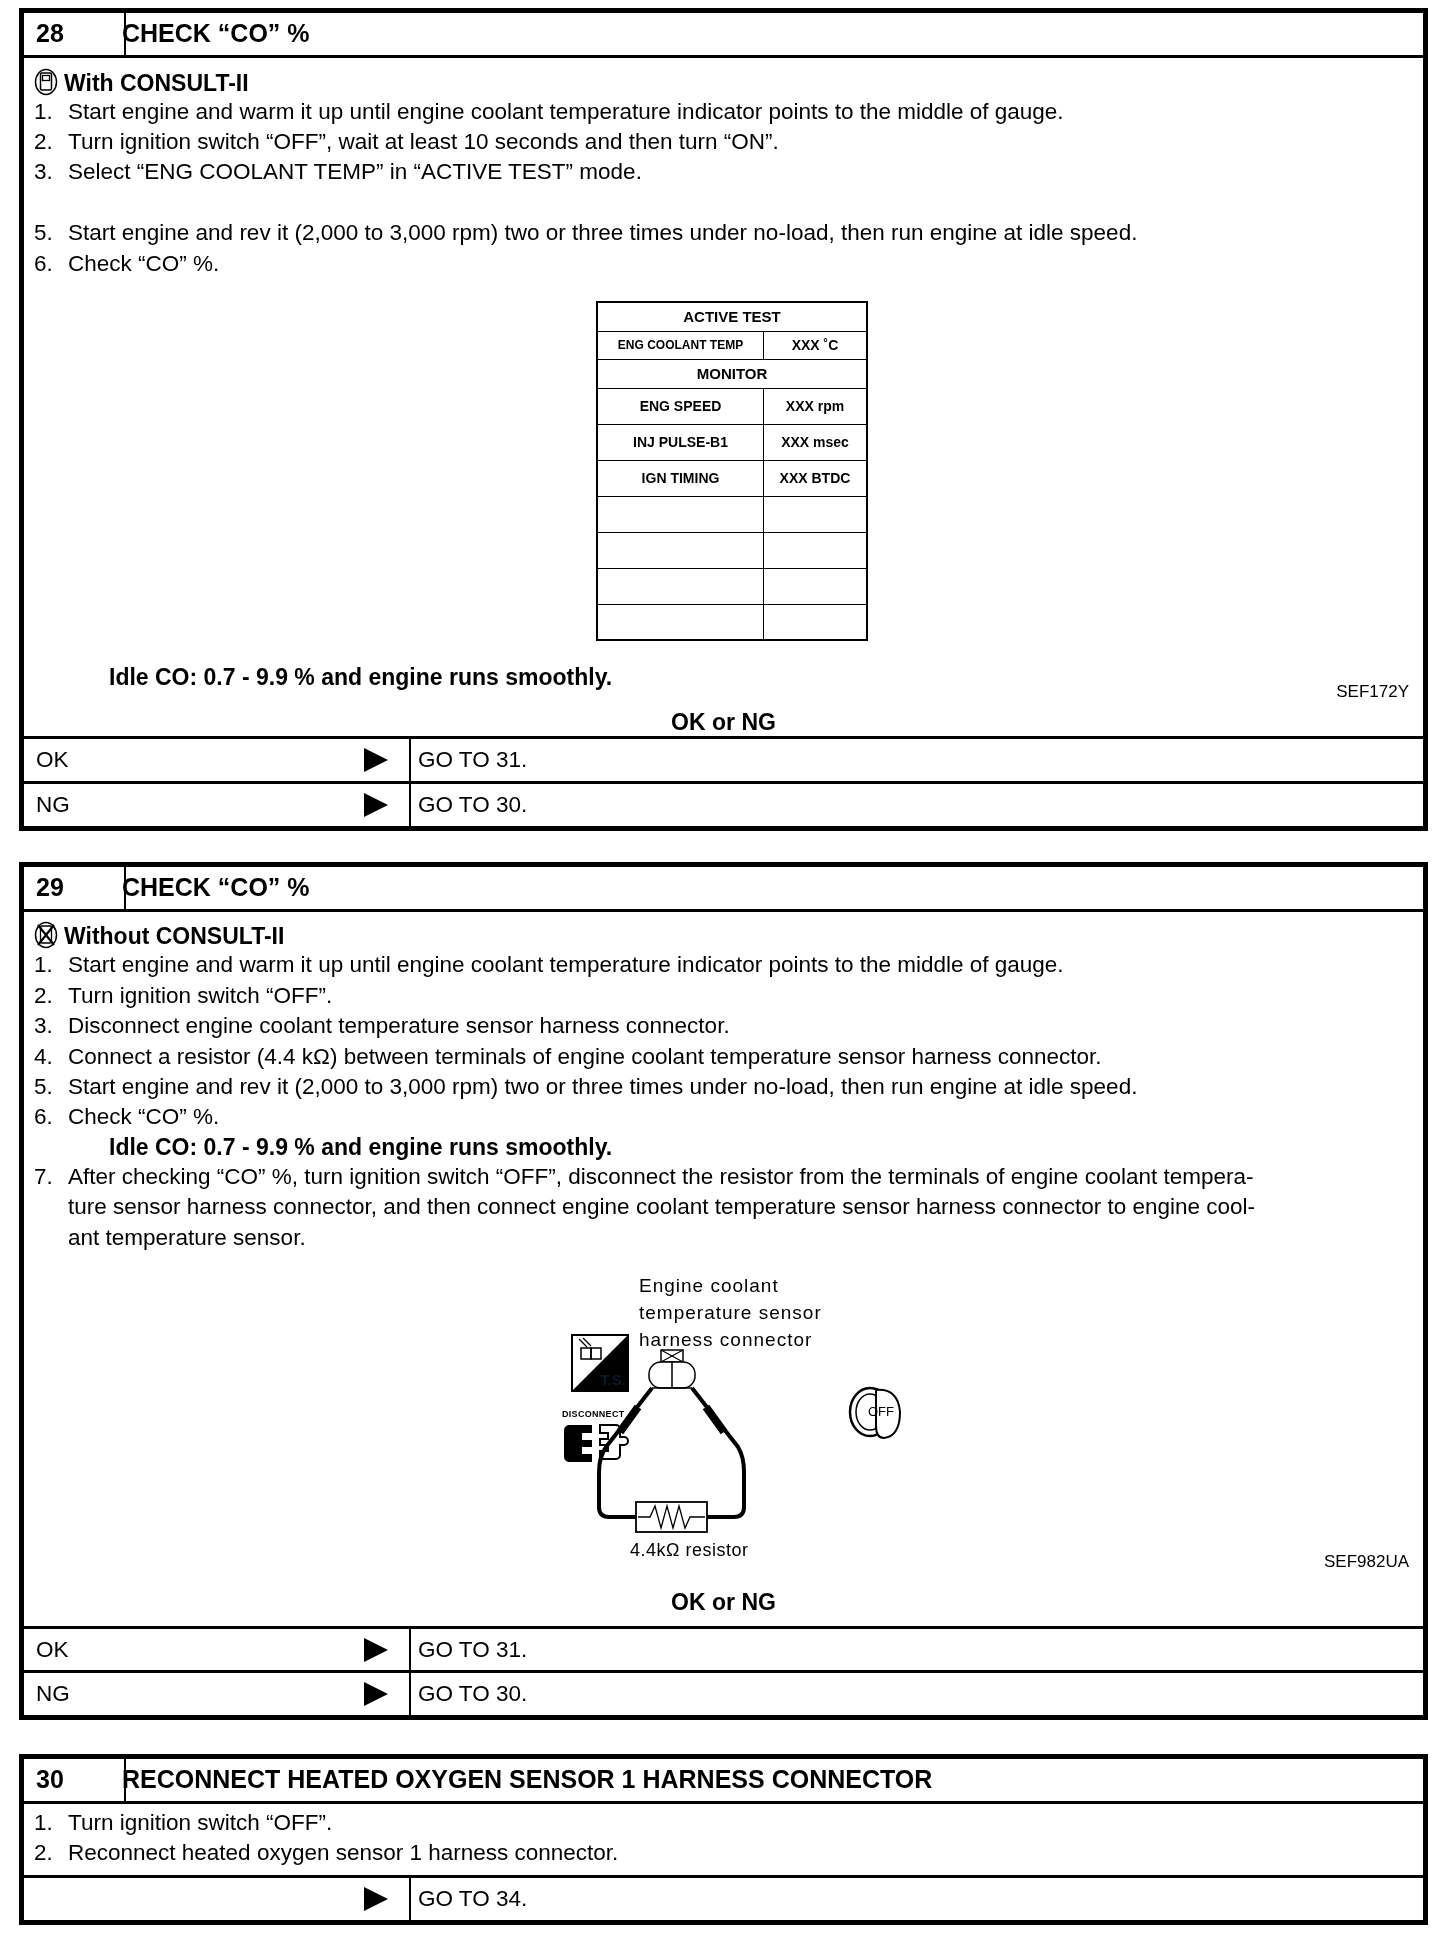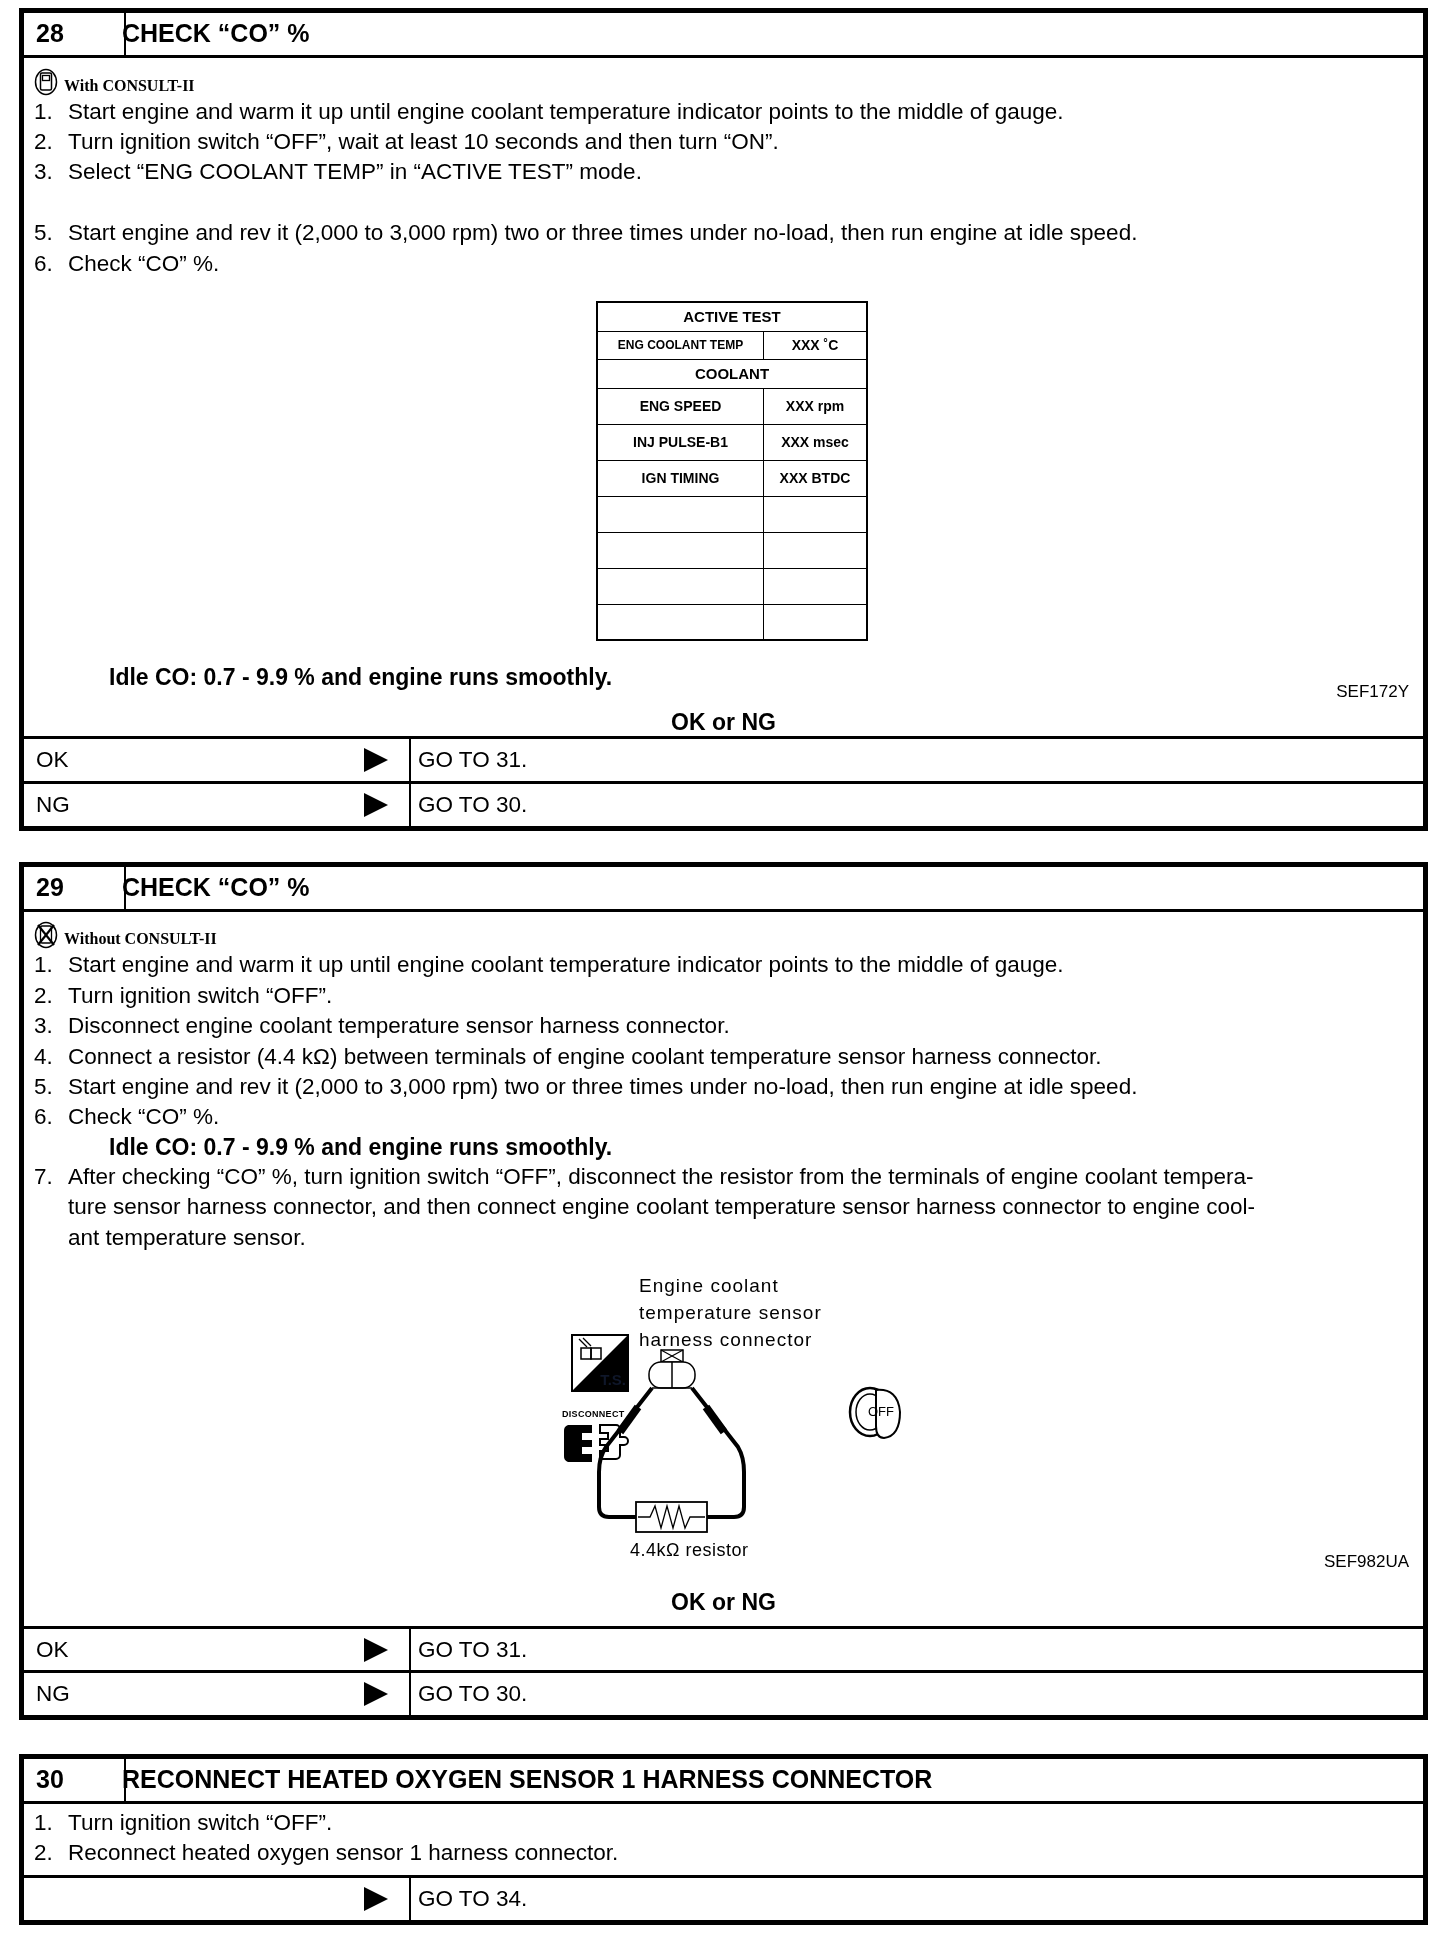--- a/index.html
+++ b/index.html
@@ -7,21 +7,21 @@
          font-family:"Liberation Sans", sans-serif; color:#000; }
   .box { position:absolute; left:19px; width:1409px; border:5px solid #000; box-sizing:border-box; }
   .hdr { position:absolute; left:0; right:0; top:0; border-bottom:3px solid #000; box-sizing:border-box; }
   .hdr .num { position:absolute; left:0; top:0; bottom:0; width:102px; border-right:2px solid #000;
               font-weight:bold; font-size:25px; line-height:40px; padding-left:12px; box-sizing:border-box; }
   .hdr .ttl { position:absolute; left:94px; top:0; bottom:0; font-weight:bold; font-size:25px;
               line-height:40px; padding-left:4px; white-space:nowrap; }
   .line { position:absolute; left:10px; font-size:22.5px; white-space:nowrap; line-height:28px; }
   .line .n { display:inline-block; width:34px; }
   .bold { font-weight:bold; }
-  .method { font-weight:bold; font-size:16px;font-family:Liberation Serif, serif; }
+  .method { font-weight:bold; font-size:23px; }
   .micon { display:inline-block; vertical-align:-5px; margin-right:6px; }
   .row { position:absolute; left:0; right:0; border-top:3px solid #000; box-sizing:border-box; }
   .row .lbl { position:absolute; left:12px; top:0; bottom:0; font-size:22.5px; display:flex; align-items:center; }
   .row .arr { position:absolute; left:340px; top:50%; margin-top:-12px; width:0; height:0;
               border-top:12px solid transparent; border-bottom:12px solid transparent; border-left:24px solid #000; }
   .row .sep { position:absolute; left:385px; top:0; bottom:0; border-left:2px solid #000; }
   .row .goto { position:absolute; left:394px; top:0; bottom:0; font-size:22.5px; display:flex; align-items:center; }
   .okng { position:absolute; left:0; right:0; text-align:center; font-weight:bold; font-size:23px; }
   .figid { position:absolute; font-size:17px; }
   
@@ -58,21 +58,21 @@
   <table class="at" style="left:572px;top:288px;">
     <tbody>
         <tr style="height:29px;">
           <td colspan="2" style="font-size:15px;">ACTIVE TEST</td>
         </tr>
     <tr style="height:28px;">
           <td style="font-size:12px;width:165px;">ENG COOLANT TEMP</td>
           <td>XXX ˚C</td>
         </tr>
     <tr style="height:29px;">
-          <td colspan="2" style="font-size:15px;">COOLANT</td>
+          <td colspan="2" style="font-size:15px;">MONITOR</td>
         </tr>
     <tr style="height:36px;">
           <td>ENG SPEED</td>
           <td>XXX rpm</td>
         </tr>
     <tr style="height:36px;">
           <td>INJ PULSE-B1</td>
           <td>XXX msec</td>
         </tr>
     <tr style="height:36px;">

